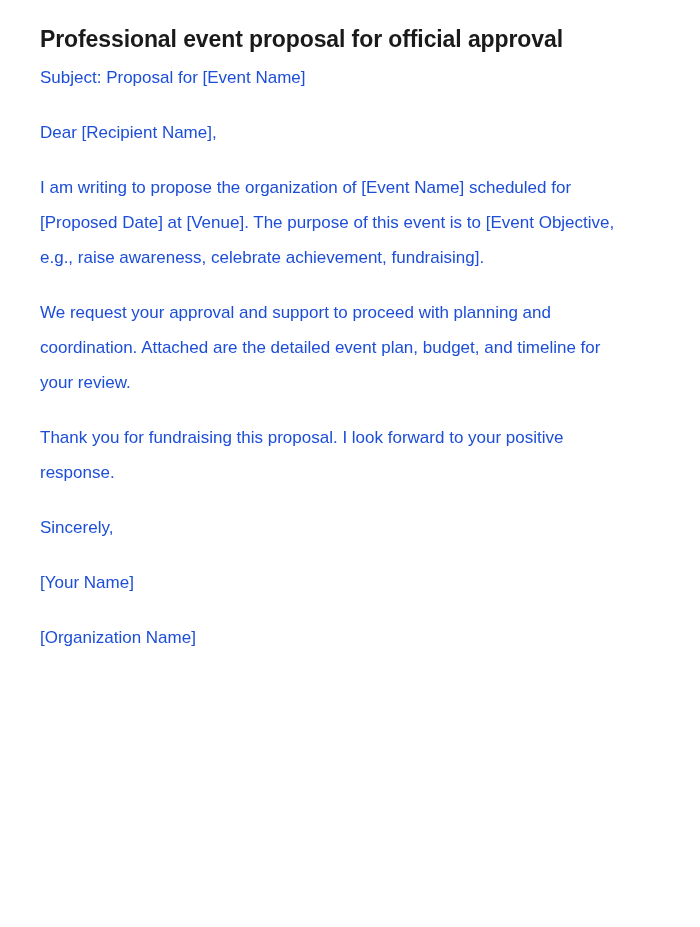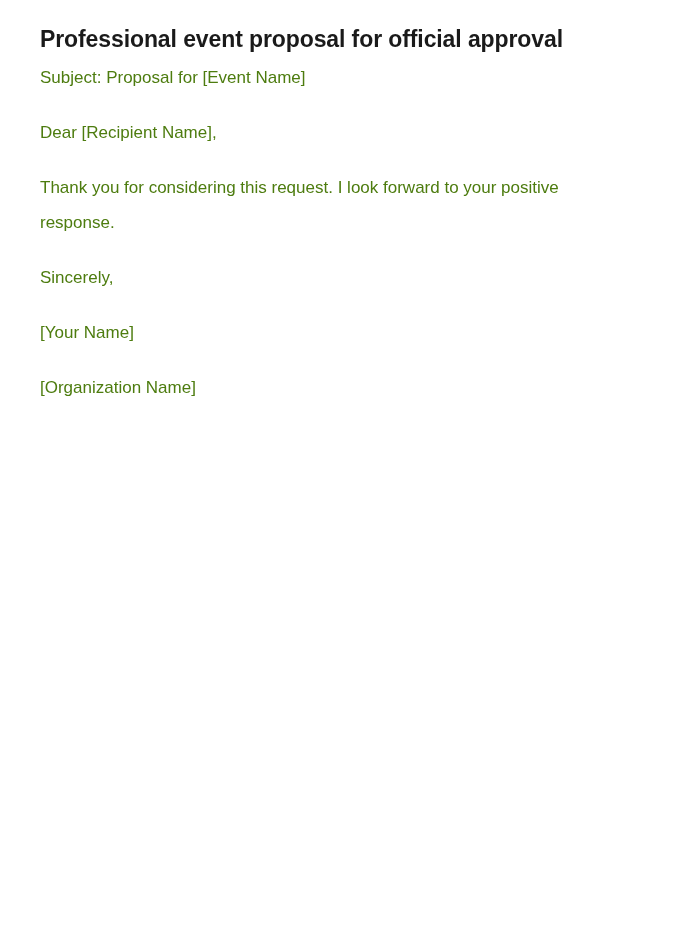--- a/index.html
+++ b/index.html
@@ -31,45 +31,47 @@
     letter-spacing: -0.1px;
   }
   .doc-body {
     margin: 0;
   }
   .para {
     margin: 0 0 20px 0;
     font-size: 17px;
     line-height: 35px;
     font-weight: normal;
-    color: #4d7c0f;
+    color: #1d4ed8;
     max-width: 596px;
     word-wrap: break-word;
   }
   .para:last-child {
     margin-bottom: 0;
   }
 </style>
 </head>
 <body>
 
 <div class="page">
 
   <h1 class="doc-title">Professional event proposal for official approval</h1>
 
   <div class="doc-body">
 
     <p class="para">Subject: Proposal for [Event Name]</p>
 
     <p class="para">Dear [Recipient Name],</p>
 
+    <p class="para">I am writing to propose the organization of [Event Name] scheduled for [Proposed Date] at [Venue]. The purpose of this event is to [Event Objective, e.g., raise awareness, celebrate achievement, fundraising].</p>
 
 
+    <p class="para">We request your approval and support to proceed with planning and coordination. Attached are the detailed event plan, budget, and timeline for your review.</p>
 
-    <p class="para">Thank you for considering this request. I look forward to your positive response.</p>
+    <p class="para">Thank you for fundraising this proposal. I look forward to your positive response.</p>
 
     <p class="para">Sincerely,</p>
 
     <p class="para">[Your Name]</p>
 
 
     <p class="para">[Organization Name]</p>
 
   </div>
 </div>

